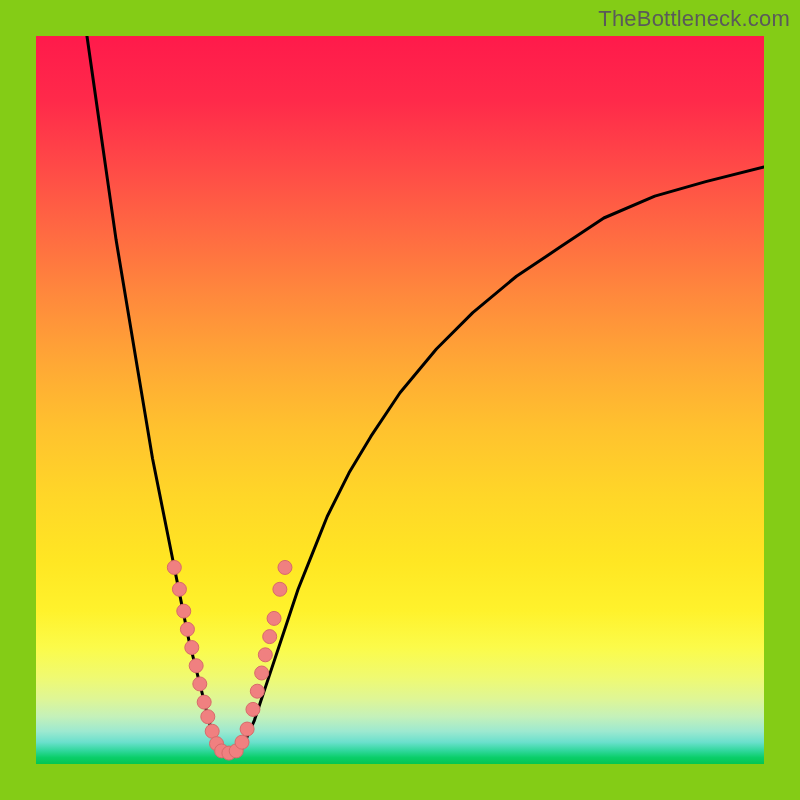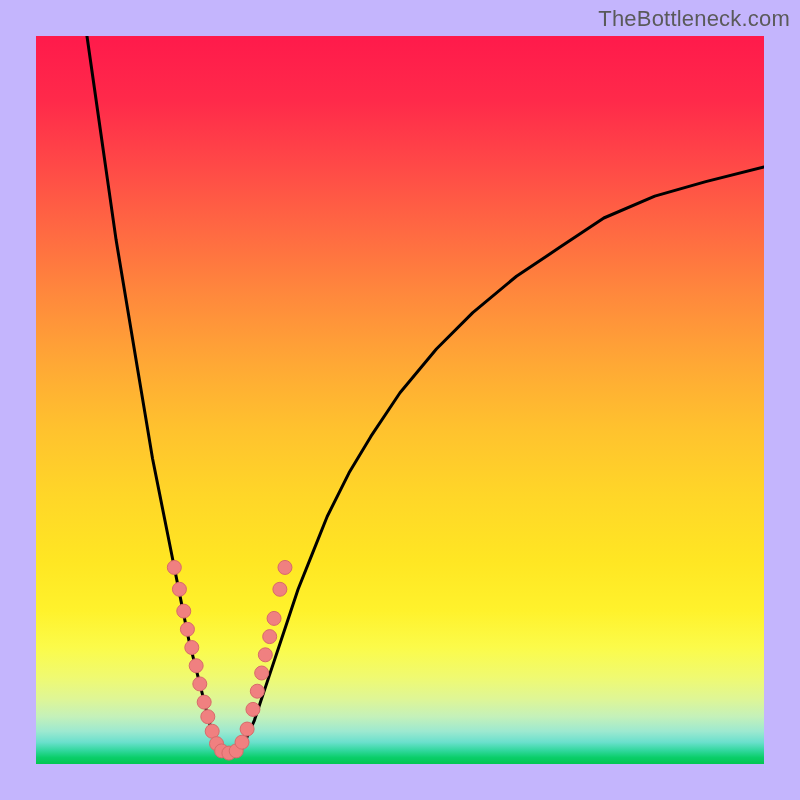--- a/index.html
+++ b/index.html
@@ -10,21 +10,21 @@
     background: #000;
     overflow: hidden;
     font-family: Arial, Helvetica, sans-serif;
   }
   .frame {
     position: absolute;
     left: 0;
     top: 0;
     width: 800px;
     height: 800px;
-    background: #c4b5fd;
+    background: #84cc16;
   }
   .plot-area {
     position: absolute;
     left: 36px;
     top: 36px;
     width: 728px;
     height: 728px;
     overflow: hidden;
   }
   .gradient {

